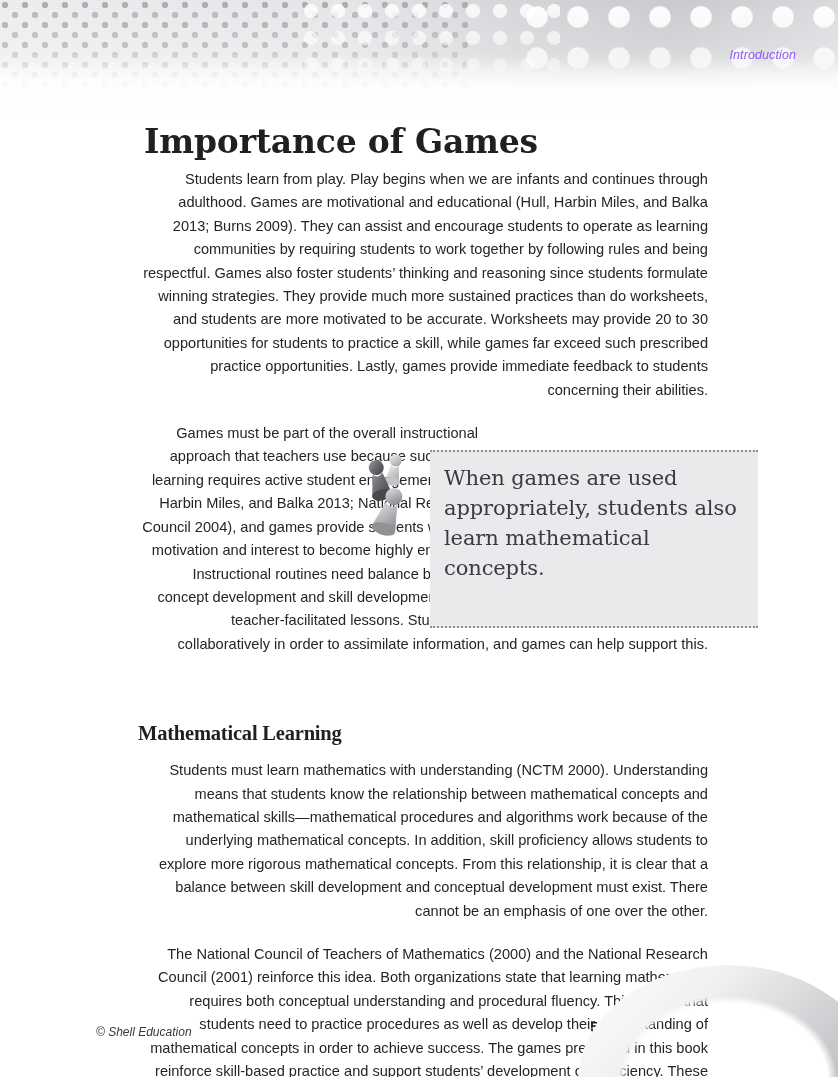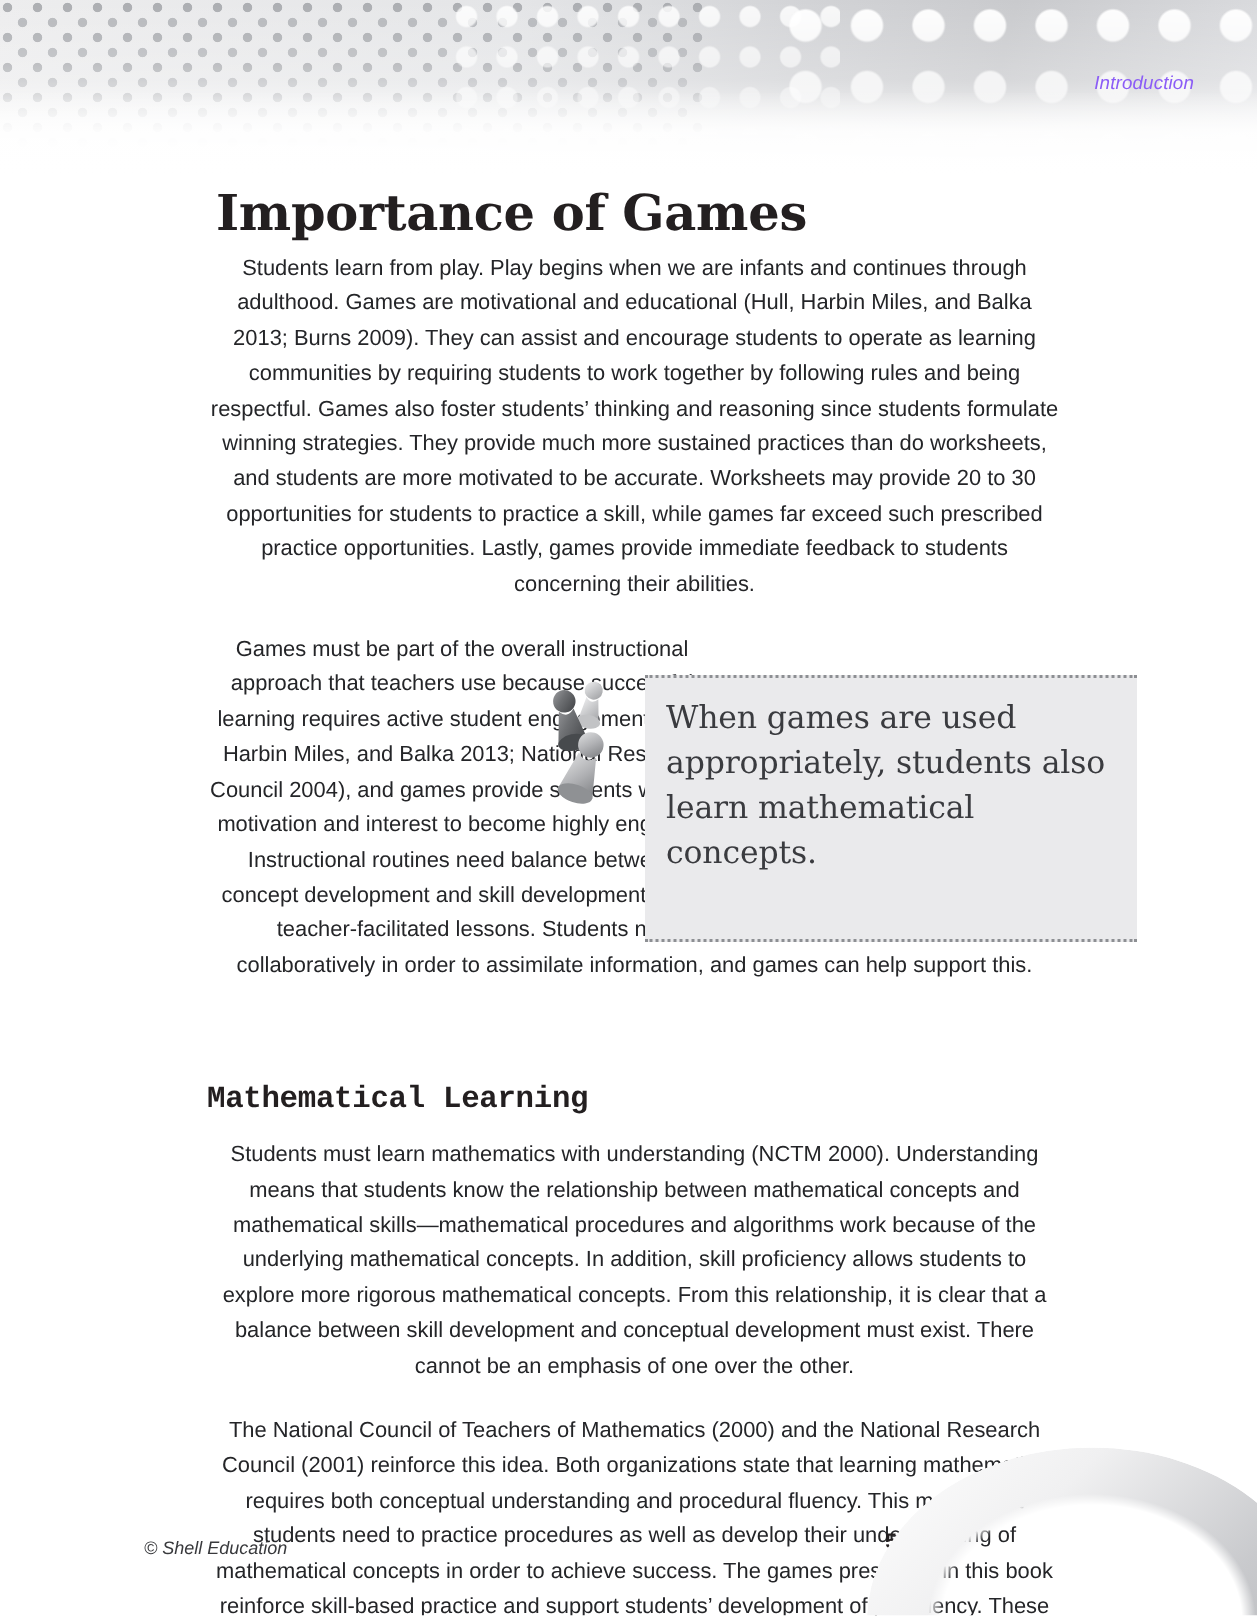--- a/index.html
+++ b/index.html
@@ -106,27 +106,27 @@
     top: 168px;
     width: 570px;
   }
 
   p.body {
     margin: 0 0 20px 0;
     font-family: "Liberation Sans", sans-serif;
     font-size: 14.6px;
     line-height: 23.4px;
     color: #242528;
-    text-align: center;
+    text-align: right;
   }
   p.body.tight { margin-bottom: 0; }
 
   h2.subhead {
     margin: 0 0 14px 0;
-    font-family: Liberation Mono, monospace;
+    font-family: Liberation Serif, serif;
     font-weight: bold;
     font-size: 20.5px;
     color: #231f20;
     letter-spacing: -0.2px;
   }
 
   
   .pullquote-wrap {
     position: absolute;
     left: 358px;

